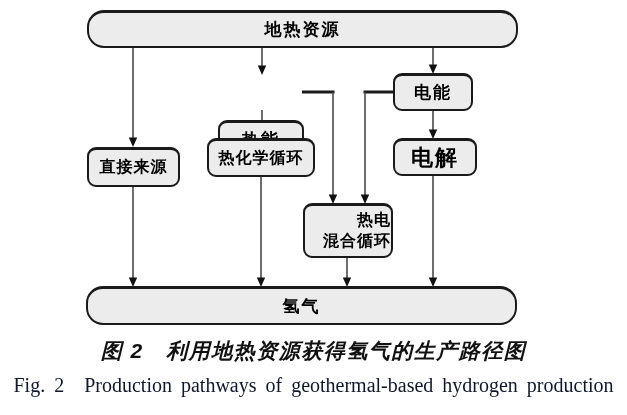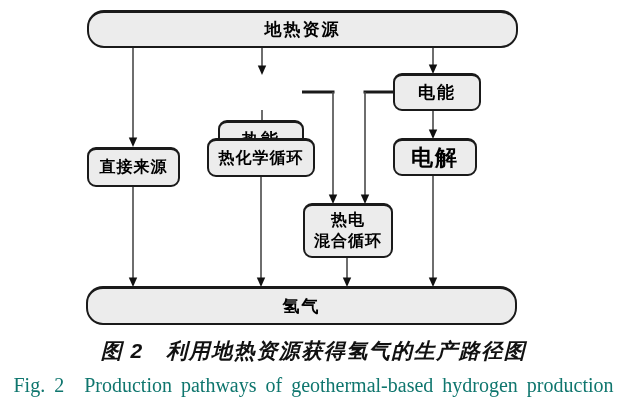--- a/index.html
+++ b/index.html
@@ -25,40 +25,40 @@
     align-items:center;
     justify-content:center;
     color:#000;
     font-weight:bold;
     letter-spacing:2px;
     text-align:center;
   }
   .box span{display:block;}
   .b-geo        {left:87px;  top:10px;  width:431px; height:38px; font-size:17px; border-radius:17px;}
   .b-thermal    {left:218px; top:74px;  width:86px;  height:38px; font-size:17px;margin-top:46px;}
-  .b-electric   {left:393px; top:73px;  width:88px;  height:38px; font-size:17px;}
+  .b-electric   {left:393px; top:73px;  width:80px;  height:38px; font-size:17px;}
   .b-direct     {left:87px;  top:147px; width:93px;  height:40px; font-size:16px; letter-spacing:1px;}
   .b-thermochem {left:207px; top:138px; width:108px; height:39px; font-size:16px; letter-spacing:1px;}
   .b-electrolysis{left:393px;top:138px; width:84px;  height:38px; font-size:22px;}
-  .b-hybrid     {left:303px; top:203px; width:90px;  height:55px; font-size:16px; line-height:1.3; letter-spacing:1px;}
+  .b-hybrid     {left:303px; top:203px; width:90px;  height:55px; font-size:16px; line-height:1.3; letter-spacing:1px;align-items:flex-end;}
   .b-hydrogen   {left:86px;  top:286px; width:431px; height:39px; font-size:17px; border-radius:17px;}
   .caption-zh{
     position:absolute;left:0;top:337px;width:627px;
     text-align:center;
     font-size:21px;font-weight:bold;color:#111;
     letter-spacing:1.5px;
     white-space:pre;
     z-index:2;
     font-style:italic;
   }
   .caption-en{
     position:absolute;left:0;top:374px;width:627px;
     text-align:center;
     font-family:"Liberation Serif",serif;
-    font-size:20px;color:#0f766e;
+    font-size:20px;color:#0f172a;
     word-spacing:4px;
     white-space:pre;
     z-index:2;
   }
 </style>
 </head>
 <body>
 
 <div class="stage">
 

